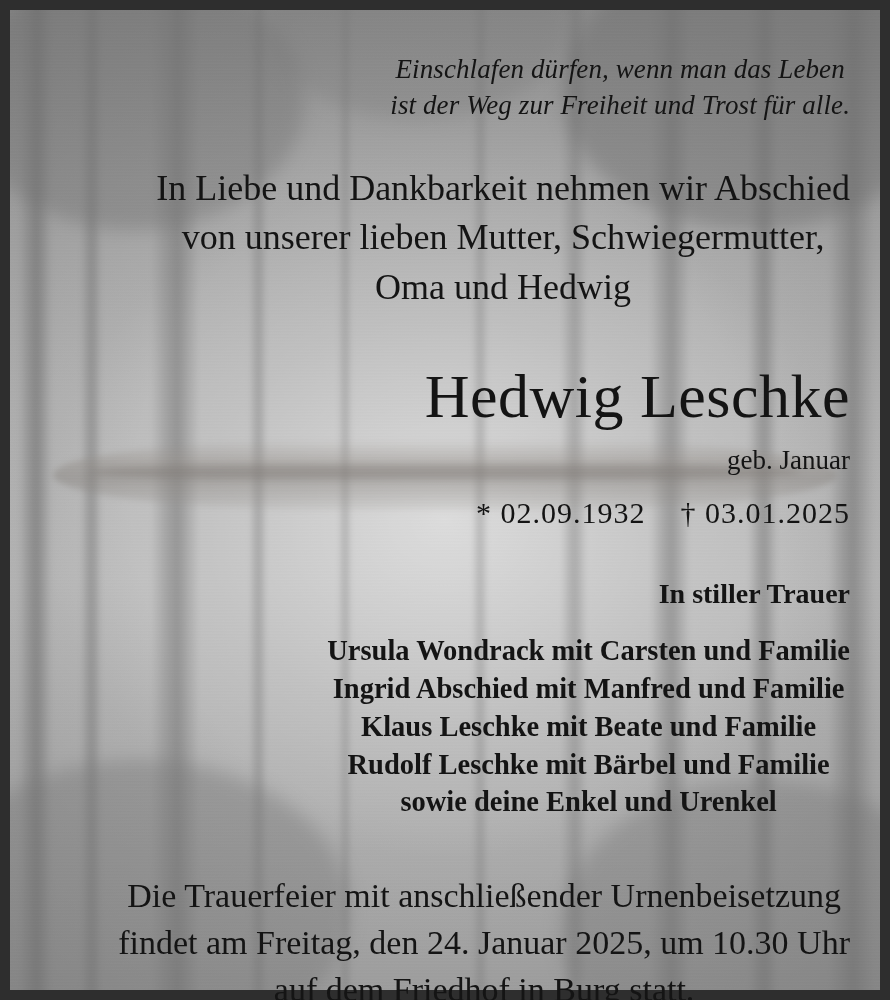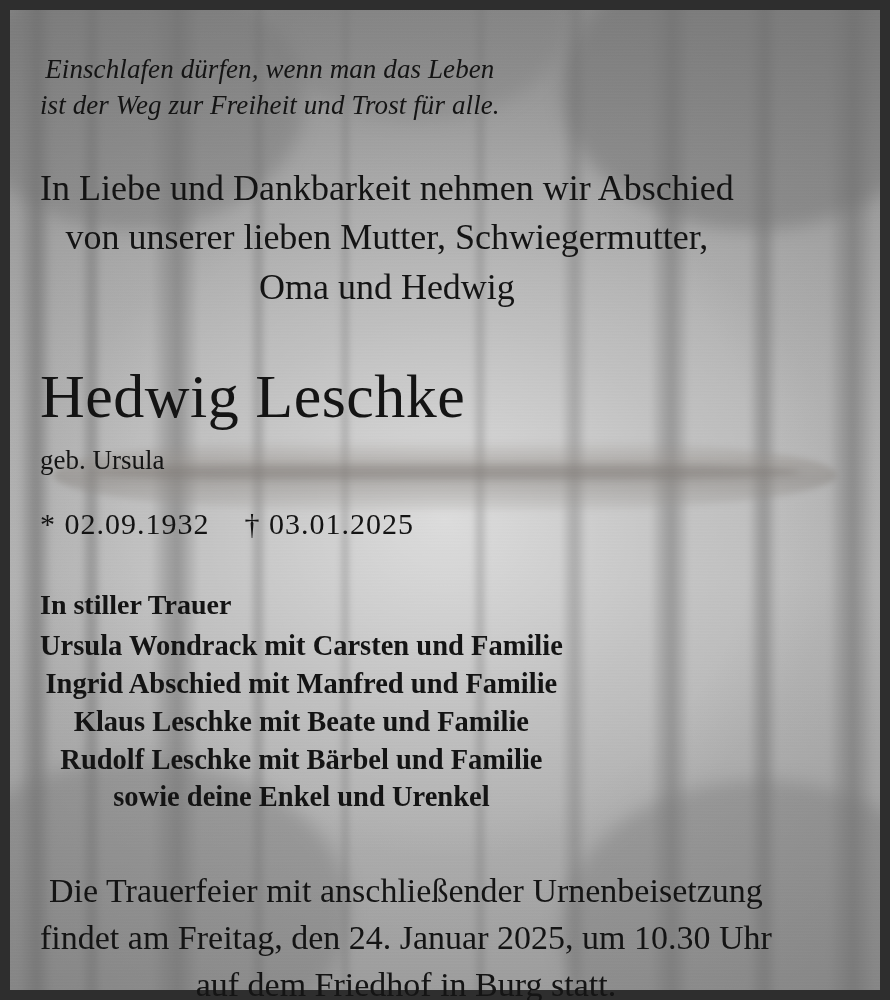--- a/index.html
+++ b/index.html
@@ -91,21 +91,21 @@
   .content {
     position: relative;
     z-index: 5;
     width: 100%;
     height: 100%;
     box-sizing: border-box;
     padding: 52px 40px 26px;
     text-align: center;
     display: flex;
     flex-direction: column;
-    align-items: flex-start;
+    align-items: flex-end;
   }
   .verse {
     font-style: italic;
     font-size: 27px;
     line-height: 1.33;
     letter-spacing: .1px;
   }
   .verse div { white-space: nowrap; }
   .intro {
     margin-top: 40px;
@@ -118,32 +118,32 @@
     font-size: 62px;
     font-weight: normal;
     letter-spacing: 0.5px;
     line-height: 1;
   }
   .maiden {
     margin-top: 18px;
     font-size: 27px;
   }
   .dates {
-    margin-top: 31px;
+    margin-top: 20px;
     font-size: 30px;
     letter-spacing: 1px;
   }
   .dates .sep { display: inline-block; width: 18px; }
   .mourn-head {
     margin-top: 48px;
     font-size: 28px;
     font-weight: bold;
   }
   .mourn-list {
-    margin-top: 6px;
+    margin-top: 22px;
     font-size: 28.5px;
     font-weight: bold;
     line-height: 1.33;
   }
   .mourn-list div { white-space: nowrap; }
   .funeral {
     margin-top: 52px;
     font-size: 34px;
     line-height: 1.38;
   }
@@ -189,21 +189,21 @@
       <div>ist der Weg zur Freiheit und Trost für alle.</div>
     </div>
 
     <div class="intro">
       <div>In Liebe und Dankbarkeit nehmen wir Abschied</div>
       <div>von unserer lieben Mutter, Schwiegermutter,</div>
       <div>Oma und Hedwig</div>
     </div>
 
     <div class="name">Hedwig Leschke</div>
-    <div class="maiden">geb. Ursula</div>
+    <div class="maiden">geb. Januar</div>
 
     <div class="dates">
       <span>* 02.09.1932</span>
       <span class="sep"></span>
       <span>† 03.01.2025</span>
     </div>
 
     <div class="mourn-head">In stiller Trauer</div>
 
     <div class="mourn-list">

